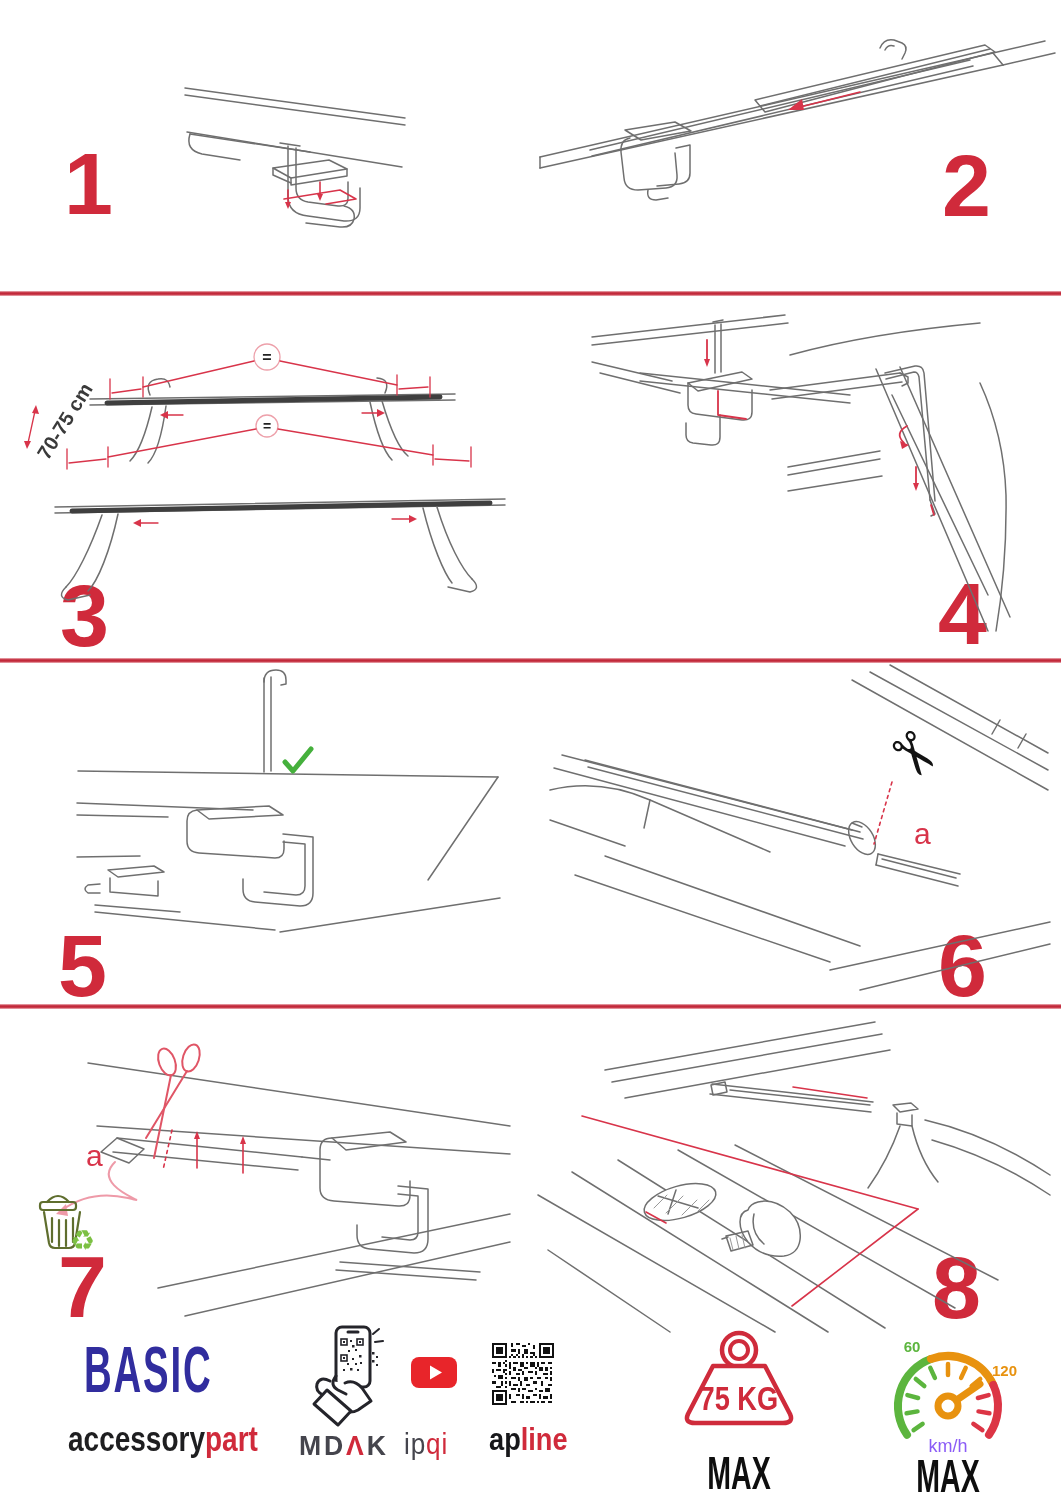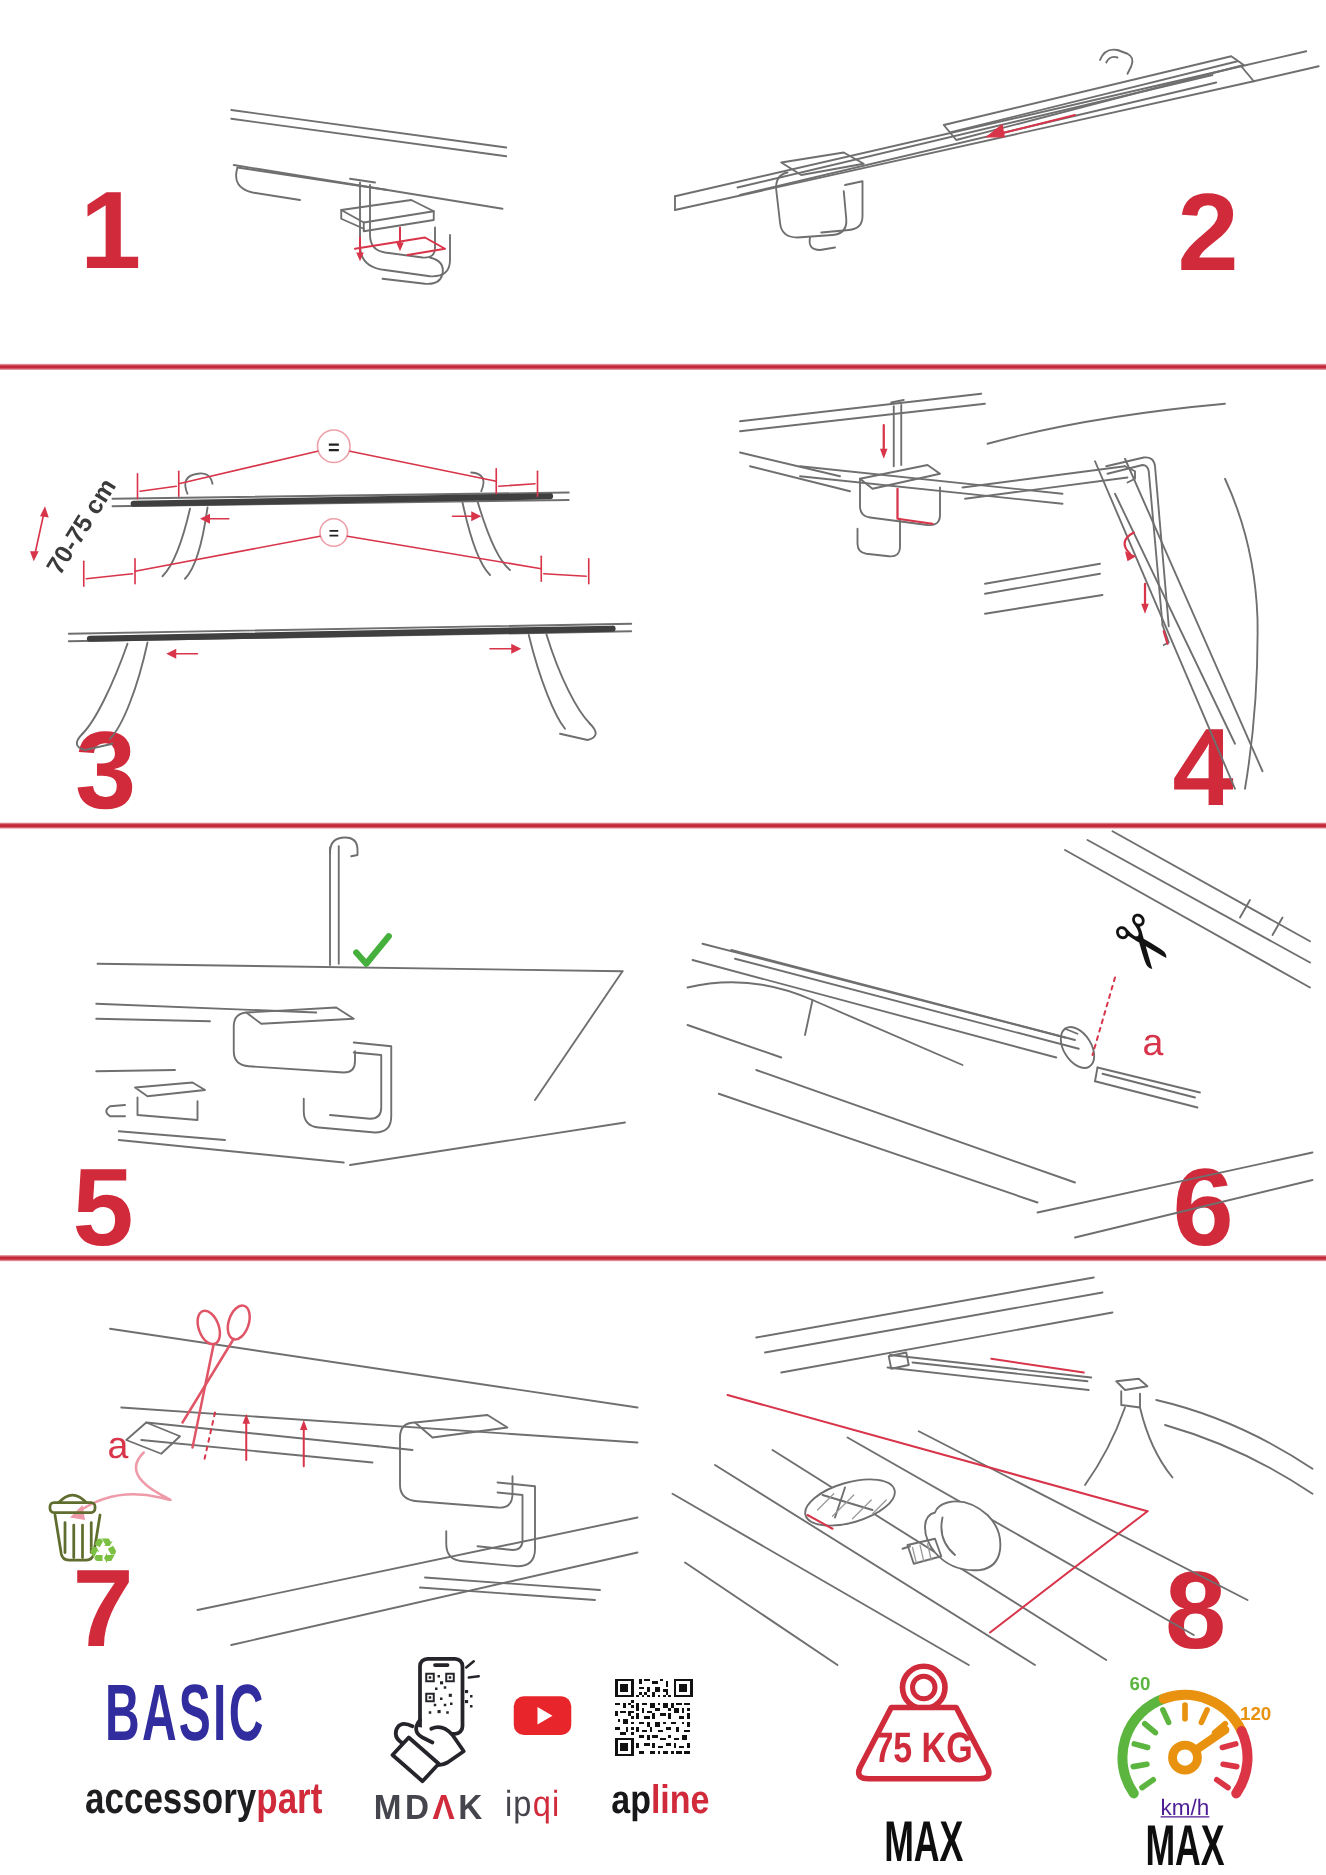--- a/index.html
+++ b/index.html
@@ -23,21 +23,21 @@
             transform:scaleX(.8);transform-origin:left top;line-height:1;}
   .mdak{position:absolute;left:299px;top:1432px;font-size:28px;font-weight:700;color:#45454d;
         letter-spacing:3px;transform:scaleX(.95);transform-origin:left top;line-height:1;}
   .ipqi{position:absolute;left:404px;top:1430px;font-size:29px;font-weight:400;color:#45454d;
         letter-spacing:1px;transform:scaleX(.9);transform-origin:left top;line-height:1;}
   .apline{position:absolute;left:489px;top:1423px;font-size:32px;font-weight:700;color:#17171a;
           transform:scaleX(.85);transform-origin:left top;line-height:1;}
   .redtxt{color:#d02a3b;}
   .maxlbl{position:absolute;text-align:center;font-size:46px;font-weight:700;color:#0e0e0e;
           transform:scaleX(.62);line-height:1;}
-  .kmh{position:absolute;left:876px;top:1437px;width:144px;text-align:center;font-size:18px;color:#4c1d95;line-height:1;text-decoration:underline;}
+  .kmh{position:absolute;left:876px;top:1437px;width:144px;text-align:center;font-size:18px;color:#8b5cf6;line-height:1;}
 </style>
 </head>
 <body>
 
 <div class="page">
 
   <div class="stepnum" style="left:64px;top:140px;">1</div>
   <svg class="abs" style="left:0;top:0;" width="530" height="285" viewBox="0 0 530 285">
     <g class="ink">
       <path d="M185,88 L405,118"></path>

